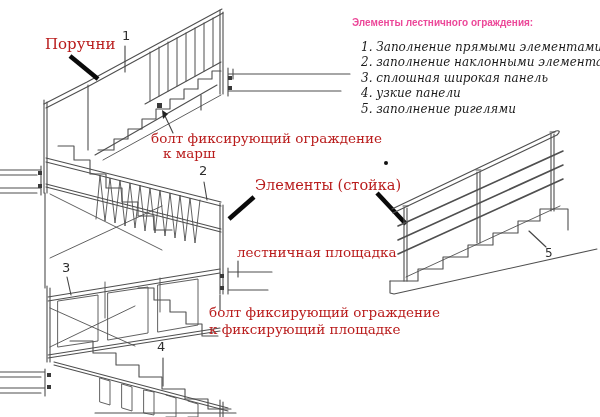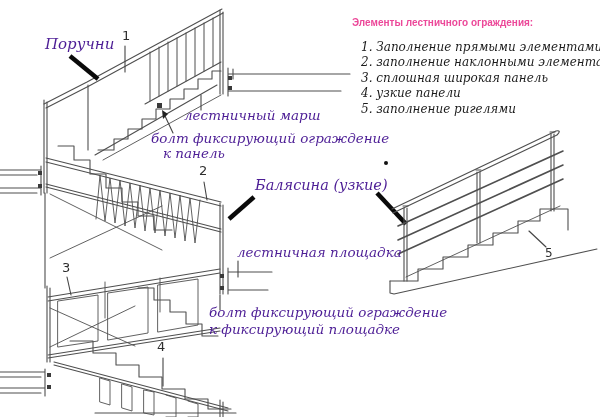--- a/index.html
+++ b/index.html
@@ -1,19 +1,19 @@
 <!DOCTYPE html>
 <html><head>
 <meta charset="utf-8">
 <style>
   html,body{margin:0;padding:0;background:#fff;}
   .screen{position:relative;width:600px;height:417px;background:#ffffff;overflow:hidden;
           font-family:"DejaVu Serif",serif;}
   .art{position:absolute;left:0;top:0;}
-  .lbl{position:absolute;font-style:italic;color:#4c1d95;white-space:nowrap;line-height:1;}
+  .lbl{position:absolute;color:#b91c1c;white-space:nowrap;line-height:1;}
   .num{position:absolute;font-family:"DejaVu Sans",sans-serif;color:#2e2e2e;
        font-size:13px;line-height:1;white-space:nowrap;}
   .legend-title{position:absolute;left:352px;top:17px;font-family:"Liberation Sans",sans-serif;
        font-weight:bold;font-size:10px;color:#ec4899;white-space:nowrap;}
   .legend-list{position:absolute;left:361px;top:40px;}
   .legend-item{font-style:italic;font-size:12px;color:#1c1c1c;line-height:15.4px;white-space:nowrap;}
 </style>
 </head>
 <body>
 
@@ -128,25 +128,24 @@
            L518,233 L518,221 L540,221 L540,209 L568,209 L568,230"></path>
       <path d="M390,281 L390,293 L394,294 L597,249"></path>
       <path stroke-width="0.9" d="M406,277 L560,206"></path>
     </g>
 
     <circle cx="386" cy="163" r="2" fill="#111" stroke="none"></circle>
   </svg>
 
   <span class="lbl" style="left:45px;top:37px;font-size:15px">Поручни</span>
   <span class="num" style="left:122px;top:29px">1</span>
-  <span class="lbl" style="left:184px;top:109px;font-size:13.5px">лестничный марш</span>
   <span class="lbl" style="left:151px;top:132px;font-size:13.5px">болт фиксирующий ограждение</span>
-  <span class="lbl" style="left:163px;top:147px;font-size:13.5px">к панель</span>
+  <span class="lbl" style="left:163px;top:147px;font-size:13.5px">к марш</span>
   <span class="num" style="left:199px;top:164px">2</span>
-  <span class="lbl" style="left:255px;top:178px;font-size:14.5px">Балясина (узкие)</span>
+  <span class="lbl" style="left:255px;top:178px;font-size:14.5px">Элементы (стойка)</span>
   <span class="lbl" style="left:237px;top:246px;font-size:13.5px">лестничная площадка</span>
   <span class="num" style="left:62px;top:261px">3</span>
   <span class="lbl" style="left:209px;top:306px;font-size:13.5px">болт фиксирующий ограждение</span>
   <span class="lbl" style="left:209px;top:323px;font-size:13.5px">к фиксирующий площадке</span>
   <span class="num" style="left:157px;top:340px">4</span>
   <span class="num" style="left:545px;top:247px;font-size:12px">5</span>
 
   <div class="legend-title">Элементы лестничного ограждения:</div>
   <div class="legend-list">
     <div class="legend-item">1. Заполнение прямыми элементами</div>

